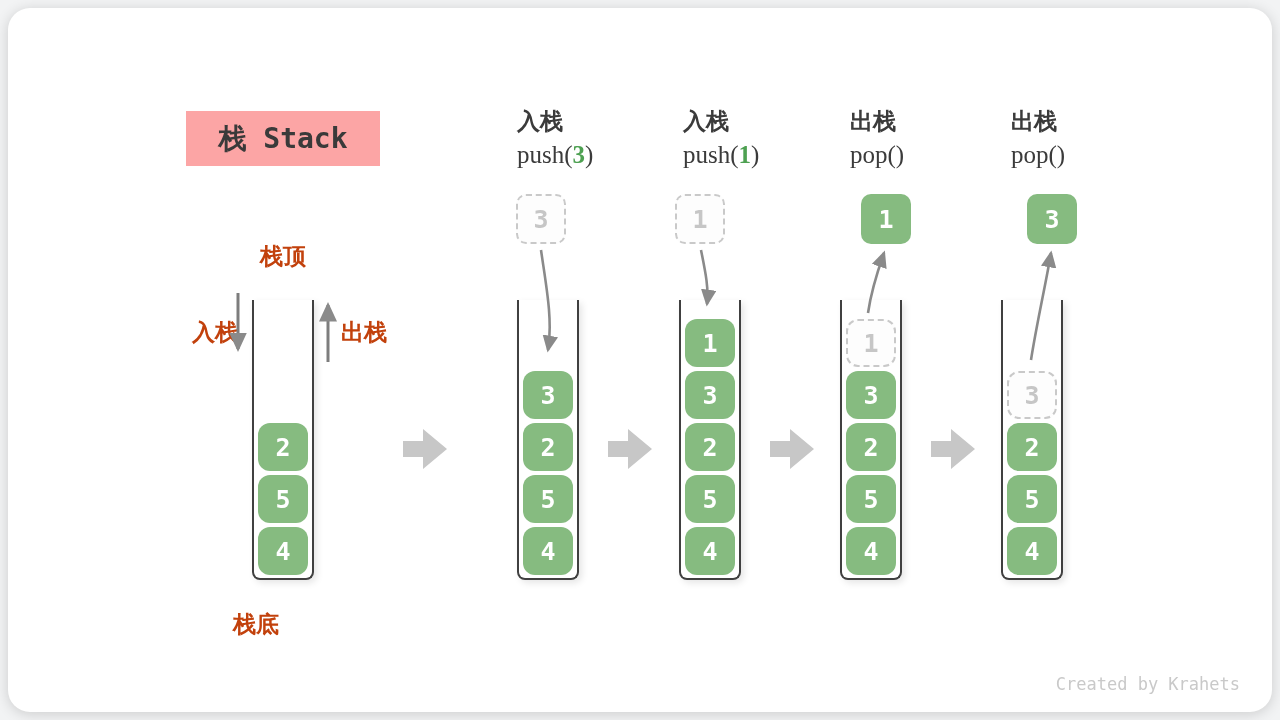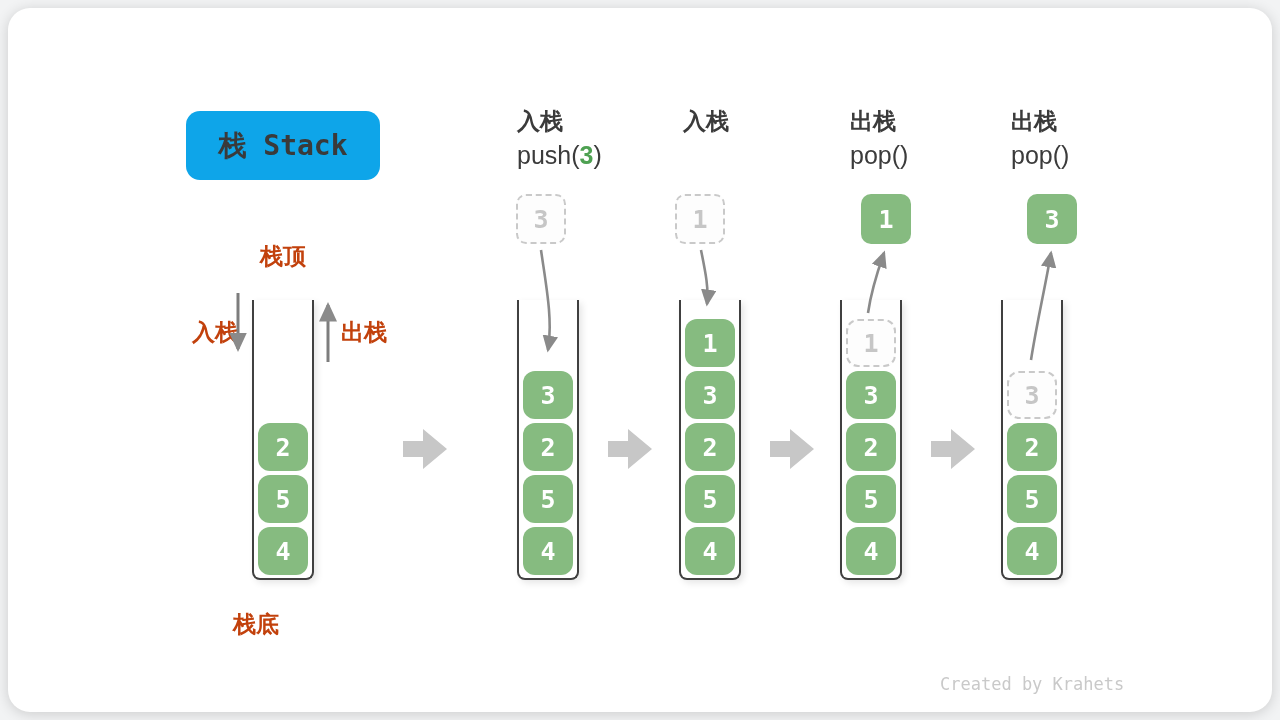--- a/index.html
+++ b/index.html
@@ -1,54 +1,54 @@
 <!DOCTYPE html>
 <html><head>
 <meta charset="utf-8">
 <style>
   html,body{margin:0;padding:0;background:#f2f3f4;}
   #page{position:relative;width:1280px;height:720px;overflow:hidden;
         font-family:"Liberation Sans","DejaVu Sans",sans-serif;color:#3b3b3b;}
   #card{position:absolute;left:8px;top:8px;right:8px;bottom:8px;background:#ffffff;
         border-radius:22px;box-shadow:0 2px 14px rgba(0,0,0,0.16);}
   
-  .title-chip{position:absolute;left:186px;top:111px;width:194px;height:69px;
-        background:#0ea5e9;border-radius:14px;display:flex;align-items:center;justify-content:center;
+  .title-chip{position:absolute;left:186px;top:111px;width:194px;height:55px;
+        background:#fca5a5;border-radius:0;display:flex;align-items:center;justify-content:center;
         font-family:"DejaVu Sans Mono","DejaVu Sans",monospace;font-weight:bold;font-size:28px;color:#3a3a3a;}
   
   .cn{font-weight:bold;font-size:23px;color:#c2410c;}
   .lbl-top{position:absolute;left:233px;top:241px;width:100px;text-align:center;}
   .lbl-bottom{position:absolute;left:233px;top:609px;width:100px;text-align:left;}
   .lbl-in{position:absolute;left:186px;top:317px;width:52px;text-align:right;}
   .lbl-out{position:absolute;left:341px;top:317px;width:60px;text-align:left;}
   
   .stage-label{position:absolute;top:106px;width:150px;}
   .stage-label .op-cn{font-weight:bold;font-size:23px;line-height:30px;color:#3b3b3b;}
-  .stage-label .op-code{font-family:Liberation Sans, sans-serif;
+  .stage-label .op-code{font-family:Liberation Serif, serif;
         font-size:25px;line-height:38px;color:#3b3b3b;}
   .stage-label .op-code .arg{color:#4ea152;font-weight:bold;}
   
   .stack{position:absolute;top:300px;width:62px;height:280px;box-sizing:border-box;
         border:2px solid #404040;border-top:none;border-radius:0 0 8px 8px;background:#ffffff;
         box-shadow:3px 3px 7px rgba(0,0,0,0.10);}
   .cell{position:absolute;left:4px;width:50px;height:48px;box-sizing:border-box;border-radius:12px;
         background:#86bb80;color:#ffffff;display:flex;align-items:center;justify-content:center;
         font-family:"DejaVu Sans Mono","Liberation Mono",monospace;font-weight:bold;font-size:25px;}
   .cell.ghost{background:#fdfdfd;border:2px dashed #c9c9c9;color:#c6c6c6;}
   .b0{bottom:3px}.b1{bottom:55px}.b2{bottom:107px}.b3{bottom:159px}.b4{bottom:211px}
   
   .float-box{position:absolute;top:194px;width:50px;height:50px;box-sizing:border-box;border-radius:10px;
         display:flex;align-items:center;justify-content:center;
         font-family:"DejaVu Sans Mono","Liberation Mono",monospace;font-weight:bold;font-size:25px;}
   .float-ghost{background:#fdfdfd;border:2px dashed #c9c9c9;color:#c6c6c6;}
   .float-pop{background:#86bb80;color:#ffffff;}
   
   #overlay{position:absolute;left:0;top:0;width:1280px;height:720px;pointer-events:none;}
   
-  .footer{position:absolute;left:940px;top:674px;width:300px;
+  .footer{position:absolute;left:940px;top:674px;width:300px;text-align:right;
         font-family:"DejaVu Sans Mono","Liberation Mono",monospace;font-size:17px;color:#c9c9c9;}
 </style>
 </head>
 <body>
 
 <div id="page">
   <div id="card"></div>
 
   <div class="title-chip">栈 Stack</div>
 
@@ -56,20 +56,21 @@
   <div class="cn lbl-bottom">栈底</div>
   <div class="cn lbl-in">入栈</div>
   <div class="cn lbl-out">出栈</div>
 
   <div class="stage-label" style="left:517px">
     <div class="op-cn">入栈</div>
     <div class="op-code"><span>push(</span><span class="arg">3</span><span>)</span></div>
   </div>
   <div class="stage-label" style="left:683px">
     <div class="op-cn">入栈</div>
+    <div class="op-code"><span>push(</span><span class="arg">1</span><span>)</span></div>
   </div>
   <div class="stage-label" style="left:850px">
     <div class="op-cn">出栈</div>
     <div class="op-code"><span>pop(</span><span class="arg"></span><span>)</span></div>
   </div>
   <div class="stage-label" style="left:1011px">
     <div class="op-cn">出栈</div>
     <div class="op-code"><span>pop(</span><span class="arg"></span><span>)</span></div>
   </div>
 

